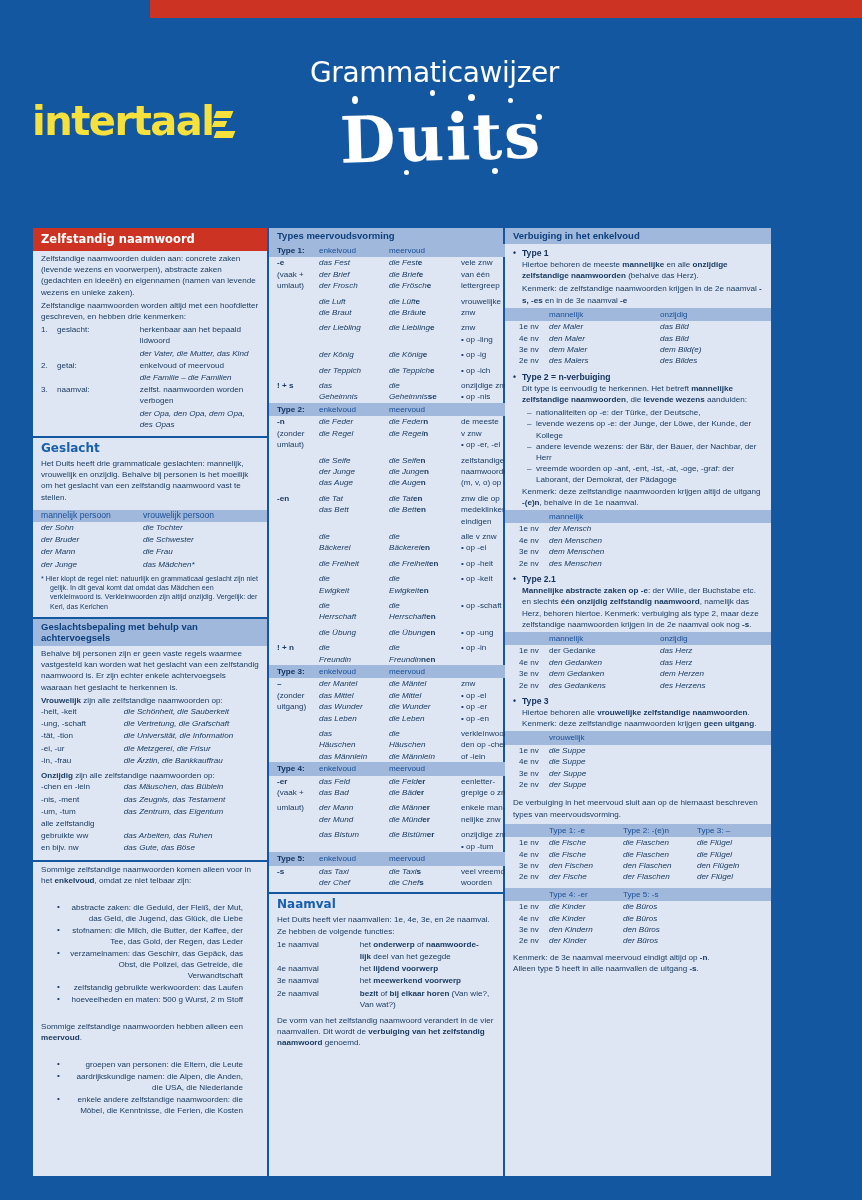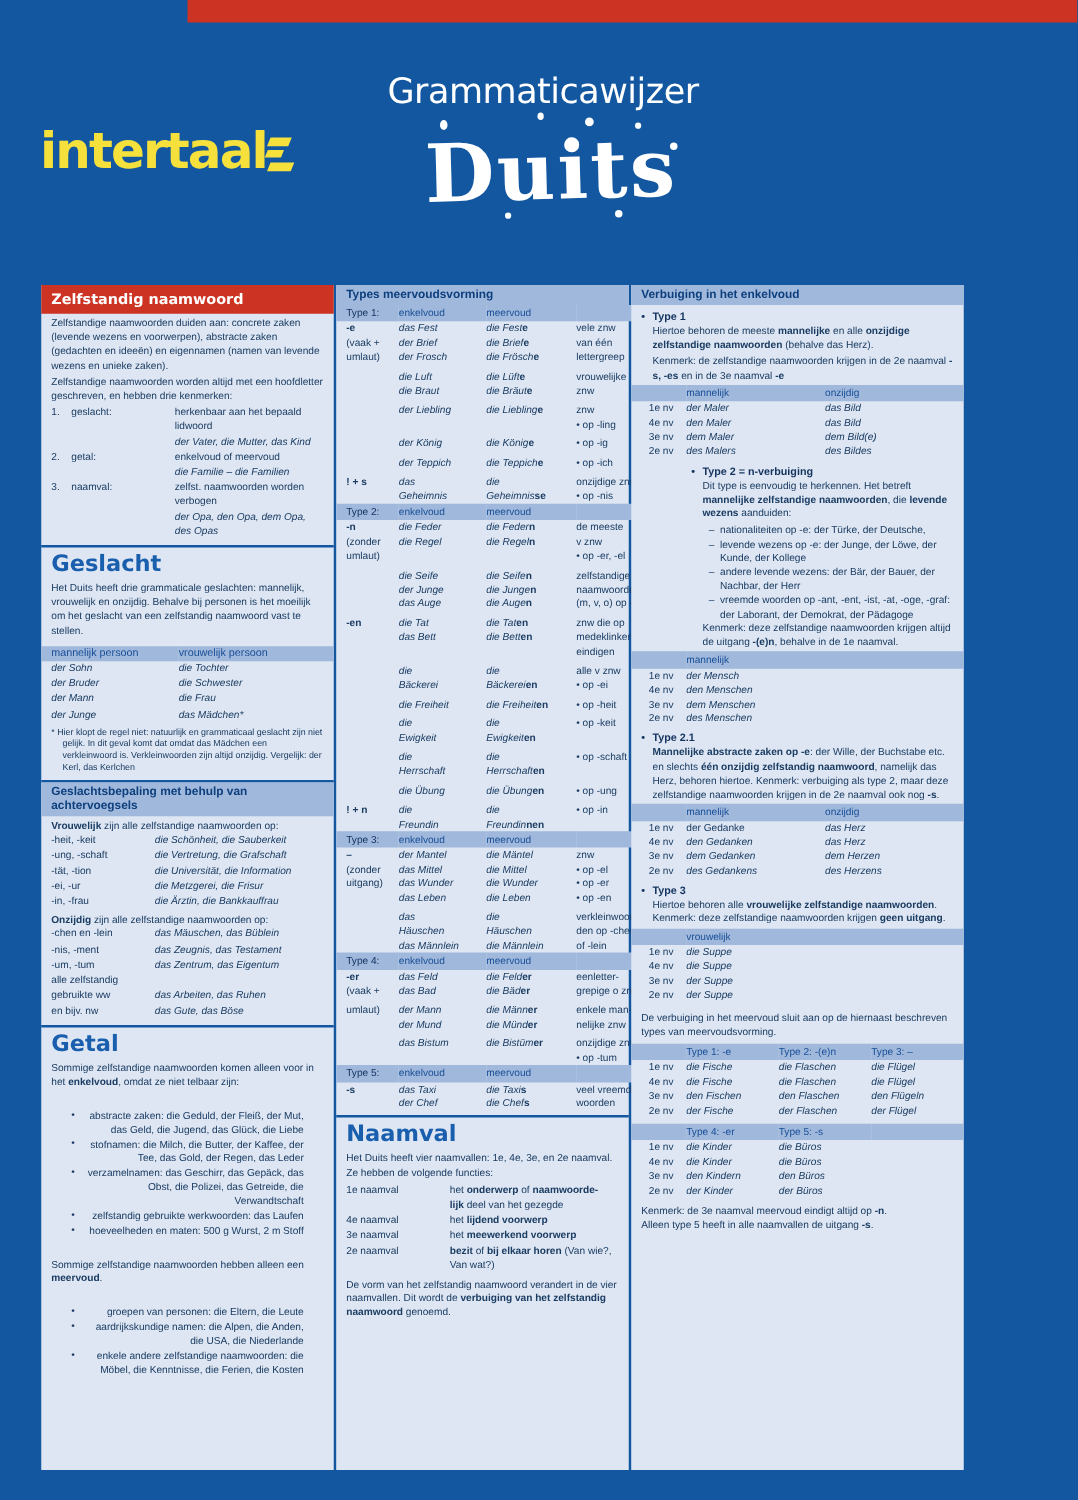--- a/index.html
+++ b/index.html
@@ -45,21 +45,21 @@
 
   .band-red {
     background: #cc3322; color: #fff; font-weight: bold; font-size: 11.5px;
     padding: 4px 8px 5px 8px; font-family: "DejaVu Sans", sans-serif;
   }
   .band-blue {
     background: #9fb8dc; color: #0d3f7d; font-weight: bold; font-size: 9.5px;
     padding: 2px 8px 3px 8px;
   }
   .hdr-blue {
-    color: #1a5fae; font-weight: bold; font-size: 18px;
+    color: #1a5fae; font-weight: bold; font-size: 12px;
     padding: 3px 8px 1px 8px; font-family: "DejaVu Sans", sans-serif;
   }
   .sect { padding: 2px 8px 5px 8px; }
   .sect p { font-size: 8.1px; line-height: 11.2px; color: #1b3c63; margin: 0 0 2px 0; }
   .sect p.tight { margin: 0; }
   em { font-style: italic; }
   b { font-weight: bold; }
   .divider { height: 2px; background: #1257a0; }
 
   
@@ -81,21 +81,21 @@
   .footnote { font-size: 7.1px; line-height: 9.3px; color: #1b3c63; padding-left: 9px; text-indent: -9px; }
 
   
   table.plural { width: 100%; border-collapse: collapse; font-size: 8.1px; color: #1b3c63; table-layout: fixed; }
   table.plural td { vertical-align: top; line-height: 11.4px; padding: 0 3px 0 0; }
   table.plural td.c0 { width: 50px; padding-left: 8px; }
   table.plural td.c1 { width: 70px; }
   table.plural td.c2 { width: 72px; }
   table.plural td.c3 { width: 68px; padding-right: 6px; }
   tr.typerow td { background: #9fb8dc; color: #1a4f96; padding-top: 1px; padding-bottom: 1px; }
-  tr.typerow td.c0 { color: #13325e; font-weight: normal; }
+  tr.typerow td.c0 { color: #13325e; font-weight: bold; }
   tr.grp td { padding-top: 4px; }
 
   
   table.decl { width: 100%; border-collapse: collapse; font-size: 8.1px; color: #1b3c63; table-layout: fixed; }
   table.decl td { line-height: 11.4px; vertical-align: top; padding: 0; }
   table.decl td.nv { width: 44px; padding-left: 14px; }
   table.decl tr.head td { background: #9fb8dc; color: #1a4f96; padding: 1px 0; }
   .bullet-head { font-size: 8.6px; font-weight: bold; color: #13325e; padding-left: 9px; position: relative; line-height: 12px; }
   .bullet-head:before { content: "•"; position: absolute; left: 0; top: 0; }
   .indent { padding-left: 9px; }
@@ -195,20 +195,21 @@
       </tbody>
         </table>
       <div class="sect" style="padding-top:4px;">
         <div class="footnote">* Hier klopt de regel niet: natuurlijk en grammaticaal geslacht zijn niet gelijk. In dit geval komt dat omdat das Mädchen een verkleinwoord is. Verkleinwoorden zijn altijd onzijdig. Vergelijk: der Kerl, das Kerlchen</div>
       </div>
 
       <div class="divider"></div>
 
       <div class="band-blue">Geslachtsbepaling met behulp van achtervoegsels</div>
       <div class="sect">
+        <p>Behalve bij personen zijn er geen vaste regels waarmee vastgesteld kan worden wat het geslacht van een zelfstandig naamwoord is. Er zijn echter enkele achtervoegsels waaraan het geslacht te herkennen is.</p>
         <p class="tight"><b>Vrouwelijk</b><span> zijn alle zelfstandige naamwoorden op:</span></p>
         <table class="kv">
           <tbody>
               <tr>
                 <td class="k">-heit, -keit</td>
                 <td style="font-style:italic">die Schönheit, die Sauberkeit</td>
               </tr>
           <tr>
                 <td class="k">-ung, -schaft</td>
                 <td style="font-style:italic">die Vertretung, die Grafschaft</td>
@@ -253,21 +254,20 @@
           <tr>
                 <td class="k">en bijv. nw</td>
                 <td style="font-style:italic">das Gute, das Böse</td>
               </tr>
         </tbody>
           </table>
       </div>
 
       <div class="divider"></div>
 
-      <div class="hdr-blue">Getal</div>
       <div class="sect">
         <p><span>Sommige zelfstandige naamwoorden komen alleen voor in het </span><b>enkelvoud</b><span>, omdat ze niet telbaar zijn:</span></p>
         <ul class="dots">
           <li>abstracte zaken: die Geduld, der Fleiß, der Mut, das Geld, die Jugend, das Glück, die Liebe</li>
           <li>stofnamen: die Milch, die Butter, der Kaffee, der Tee, das Gold, der Regen, das Leder</li>
           <li>verzamelnamen: das Geschirr, das Gepäck, das Obst, die Polizei, das Getreide, die Verwandtschaft</li>
           <li>zelfstandig gebruikte werkwoorden: das Laufen</li>
           <li>hoeveelheden en maten: 500 g Wurst, 2 m Stoff</li>
         </ul>
         <p style="margin-top:3px;"><span>Sommige zelfstandige naamwoorden hebben alleen een </span><b>meervoud</b><span>.</span></p>
@@ -656,21 +656,21 @@
               <td style="font-style:italic">dem Bild(e)</td>
             </tr>
         <tr>
               <td class="nv">2e nv</td>
               <td style="font-style:italic">des Malers</td>
               <td style="font-style:italic">des Bildes</td>
             </tr>
       </tbody>
         </table>
 
-      <div class="sect" style="padding:4px 8px 0 8px;margin-left:40px;">
+      <div class="sect" style="padding:4px 8px 0 8px;">
         <div class="bullet-head">Type 2 = n-verbuiging</div>
         <p class="indent"><span>Dit type is eenvoudig te herkennen. Het betreft </span><b>mannelijke zelfstandige naamwoorden</b><span>, die </span><b>levende wezens</b><span> aanduiden:</span></p>
         <ul class="dash" style="padding-left:14px;">
           <li>nationaliteiten op -e: der Türke, der Deutsche,</li>
           <li>levende wezens op -e: der Junge, der Löwe, der Kunde, der Kollege</li>
           <li>andere levende wezens: der Bär, der Bauer, der Nachbar, der Herr</li>
           <li>vreemde woorden op -ant, -ent, -ist, -at, -oge, -graf: der Laborant, der Demokrat, der Pädagoge</li>
         </ul>
         <p class="indent"><span>Kenmerk: deze zelfstandige naamwoorden krijgen altijd de uitgang </span><b>-(e)n</b><span>, behalve in de 1e naamval.</span></p>
       </div>

